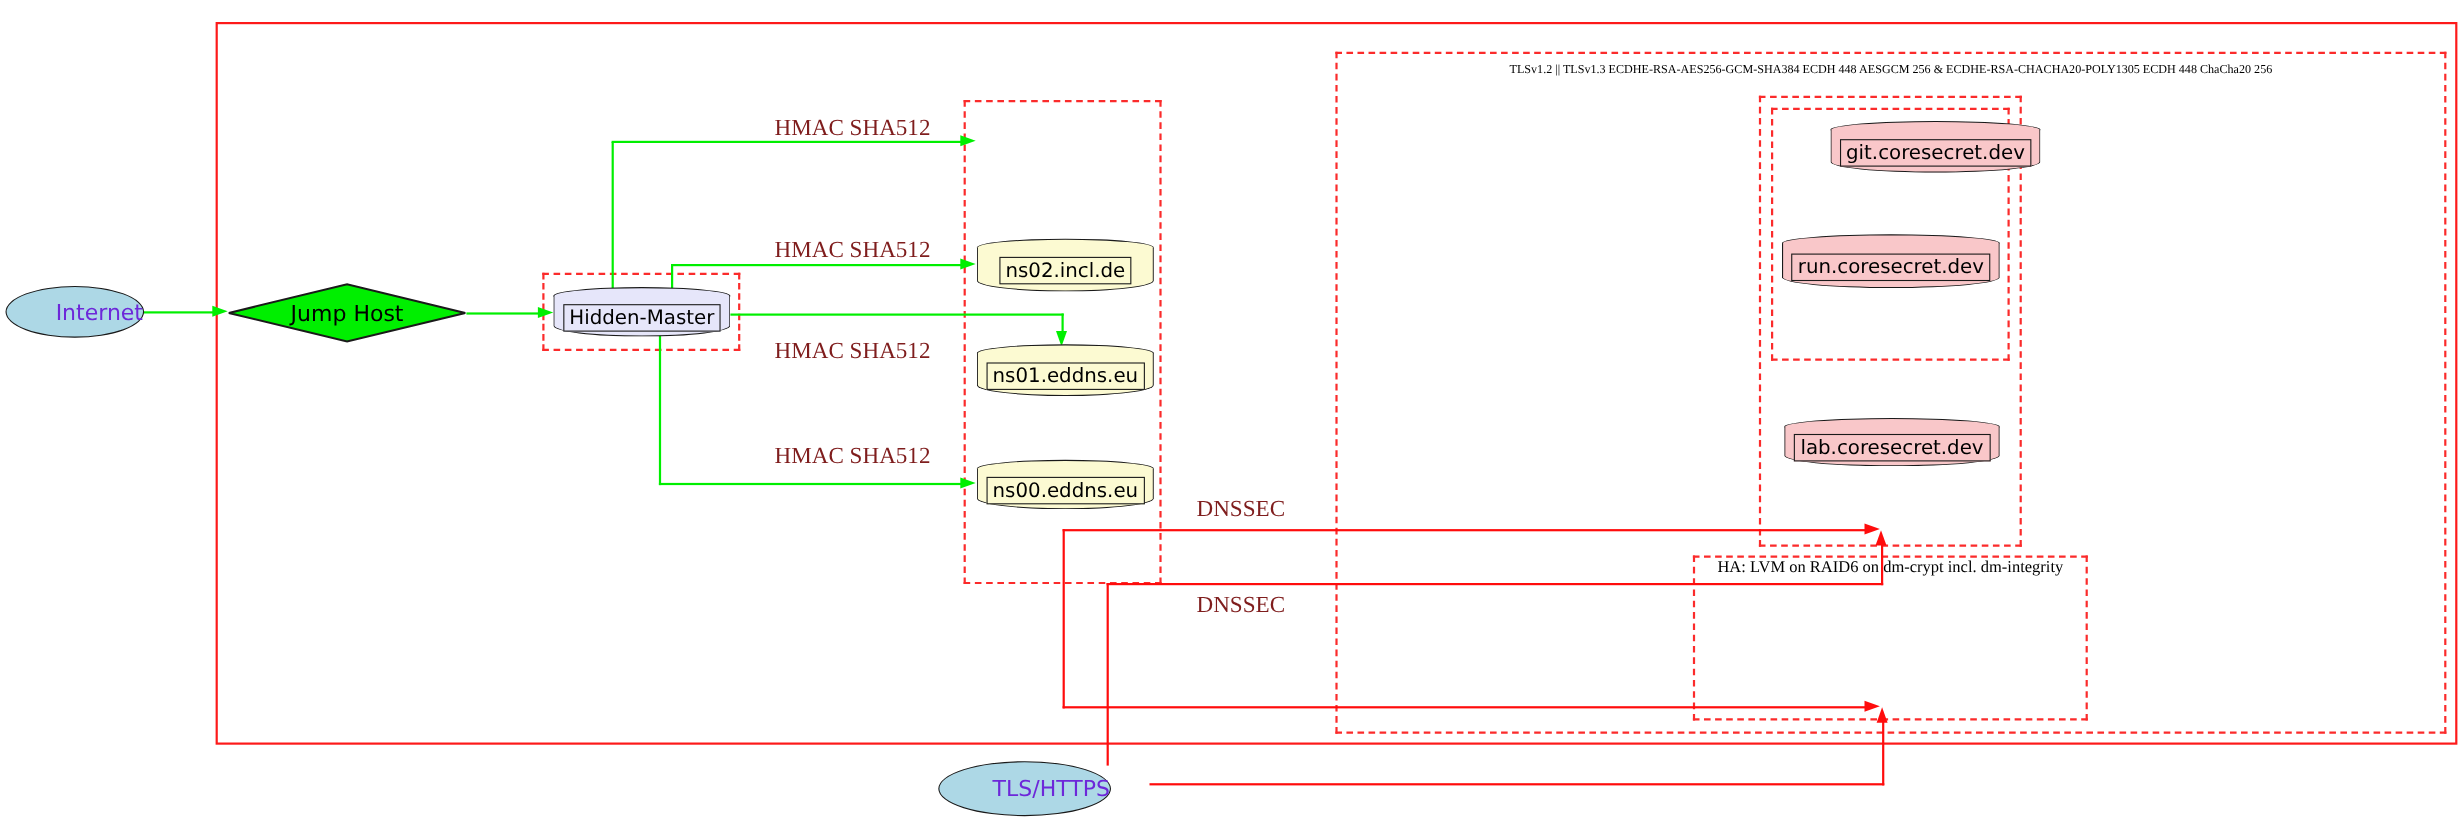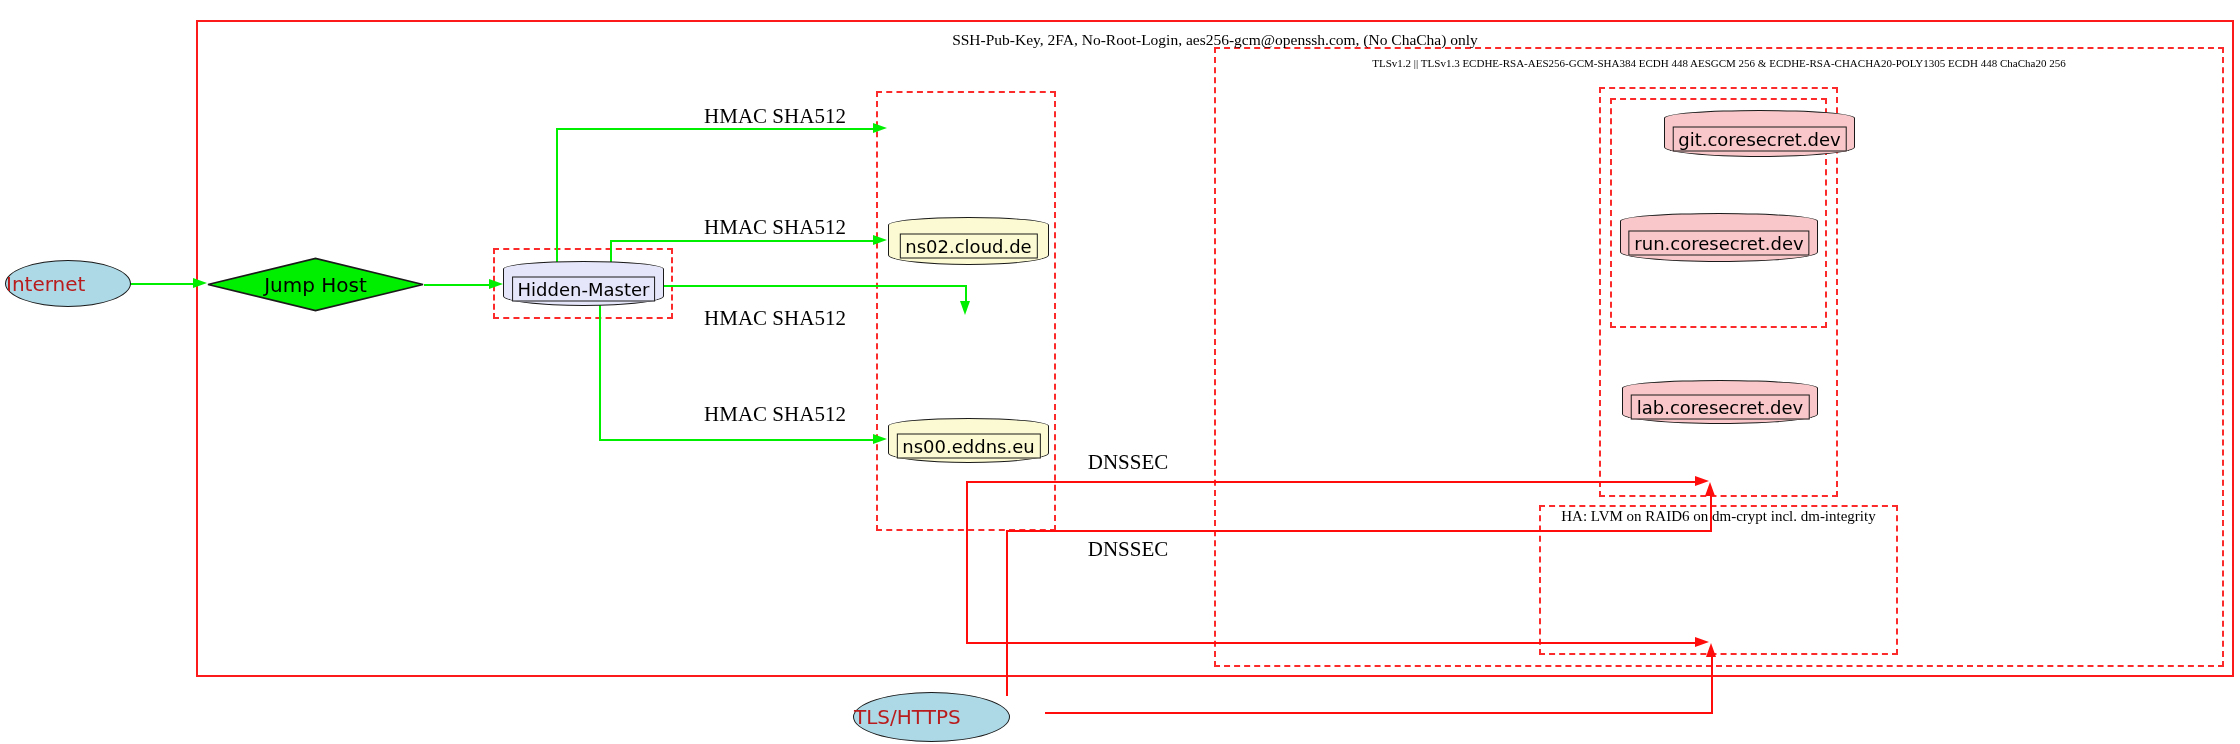--- a/index.html
+++ b/index.html
@@ -7,60 +7,59 @@
           font-family:"DejaVu Sans",sans-serif;}
   
   .box{position:absolute;box-sizing:border-box;z-index:1;}
   .box.solid{border:2px solid #fd1a1a;}
   .box.dash{border:2px dashed #fb2b2b;}
   
   .clabel{position:absolute;z-index:4;font-family:"Liberation Serif",serif;color:#000;
           text-align:center;white-space:nowrap;}
   
   .elabel{position:absolute;z-index:4;font-family:"Liberation Serif",serif;font-size:21px;
-          color:#000000;text-align:center;white-space:nowrap;}
+          color:#7f1d1d;text-align:center;white-space:nowrap;}
   
   .hline,.vline{position:absolute;z-index:2;}
   .hline{height:2px;}
   .vline{width:2px;}
   .grn{background:#00ef00;}
   .red{background:#ff0c0c;}
   
   .ar{position:absolute;width:0;height:0;z-index:2;border-style:solid;}
   .ar-r{border-top:5.5px solid transparent;border-bottom:5.5px solid transparent;border-right:none;}
   .ar-r.agrn{border-left:14px solid #00ef00;}
   .ar-r.ared{border-left:14px solid #ff0c0c;}
   .ar-u{border-left:5.5px solid transparent;border-right:5.5px solid transparent;border-top:none;}
   .ar-u.ared{border-bottom:14px solid #ff0c0c;}
   .ar-d{border-left:5.5px solid transparent;border-right:5.5px solid transparent;border-bottom:none;}
   .ar-d.agrn{border-top:14px solid #00ef00;}
   
   .enode{position:absolute;z-index:3;box-sizing:border-box;border:1.8px solid #1a1a1a;
-         border-radius:50%;display:flex;align-items:center;justify-content:flex-start;
-         font-size:20px;color:#b91c1c;}
+         border-radius:50%;display:flex;align-items:center;justify-content:flex-end;
+         font-size:20px;color:#6d28d9;}
   .cyl{position:absolute;z-index:3;}
   .cyl .lid{position:absolute;left:0;right:0;top:0;height:16px;box-sizing:border-box;
             background:var(--f);border:1.8px solid #1a1a1a;border-radius:50%;}
   .cyl .bod{position:absolute;left:0;right:0;top:8px;bottom:0;box-sizing:border-box;
             background:var(--f);border:1.8px solid #1a1a1a;border-top:none;
             border-radius:0 0 50% 50% / 0 0 10px 10px;}
   .cyl .lbl{position:absolute;left:50%;top:calc(50% + 5px);transform:translate(-50%,-50%);
             border:1.4px solid #1a1a1a;background:var(--f);padding:1px 5px;
             font-size:18px;white-space:nowrap;z-index:4;}
   .dia{position:absolute;z-index:3;}
   .dia .dlbl{position:absolute;left:50%;top:50%;transform:translate(-50%,-50%);
              font-size:20px;white-space:nowrap;z-index:4;}
 </style>
 </head>
 <body>
 
 <div id="canvas">
 
   <div class="box solid" style="left:196px;top:20px;width:2038px;height:657px;"></div>
-  <div class="clabel" style="left:815px;top:31px;width:800px;font-size:15.5px;">SSH-Pub-Key, 2FA, No-Root-Login, aes256-gcm@openssh.com, (No ChaCha) only</div>
 
   <div class="box dash" style="left:1214px;top:47px;width:1010px;height:620px;"></div>
   <div class="clabel" style="left:1222px;top:57px;width:994px;font-size:11px;">TLSv1.2 || TLSv1.3 ECDHE-RSA-AES256-GCM-SHA384 ECDH 448 AESGCM 256 &amp; ECDHE-RSA-CHACHA20-POLY1305 ECDH 448 ChaCha20 256</div>
 
   <div class="box dash" style="left:876px;top:91px;width:180px;height:440px;"></div>
 
   <div class="box dash" style="left:493px;top:248px;width:180px;height:71px;"></div>
 
   <div class="box dash" style="left:1599px;top:87px;width:239px;height:410px;"></div>
   <div class="box dash" style="left:1610px;top:98px;width:217px;height:230px;"></div>
@@ -127,23 +126,28 @@
   <div class="cyl" style="left:503px;top:261px;width:161px;height:45px;text-align:center;--f:#e6e6fa;">
     <div class="lid"></div>
     <div class="bod"></div>
     <div class="lbl">Hidden-Master</div>
   </div>
 
 
   <div class="cyl" style="left:888px;top:217px;width:161px;height:48px;--f:#fcfad2;">
     <div class="lid"></div>
     <div class="bod"></div>
-    <div class="lbl">ns02.cloud.de</div>
+    <div class="lbl">ns02.incl.de</div>
   </div>
 
+  <div class="cyl" style="left:888px;top:313px;width:161px;height:47px;--f:#fcfad2;">
+    <div class="lid"></div>
+    <div class="bod"></div>
+    <div class="lbl">ns01.eddns.eu</div>
+  </div>
 
   <div class="cyl" style="left:888px;top:418px;width:161px;height:45px;--f:#fcfad2;">
     <div class="lid"></div>
     <div class="bod"></div>
     <div class="lbl">ns00.eddns.eu</div>
   </div>
 
   <div class="cyl" style="left:1623px;top:110px;width:191px;height:47px;margin-left:41px;--f:#f9c7c9;">
     <div class="lid"></div>
     <div class="bod"></div>

